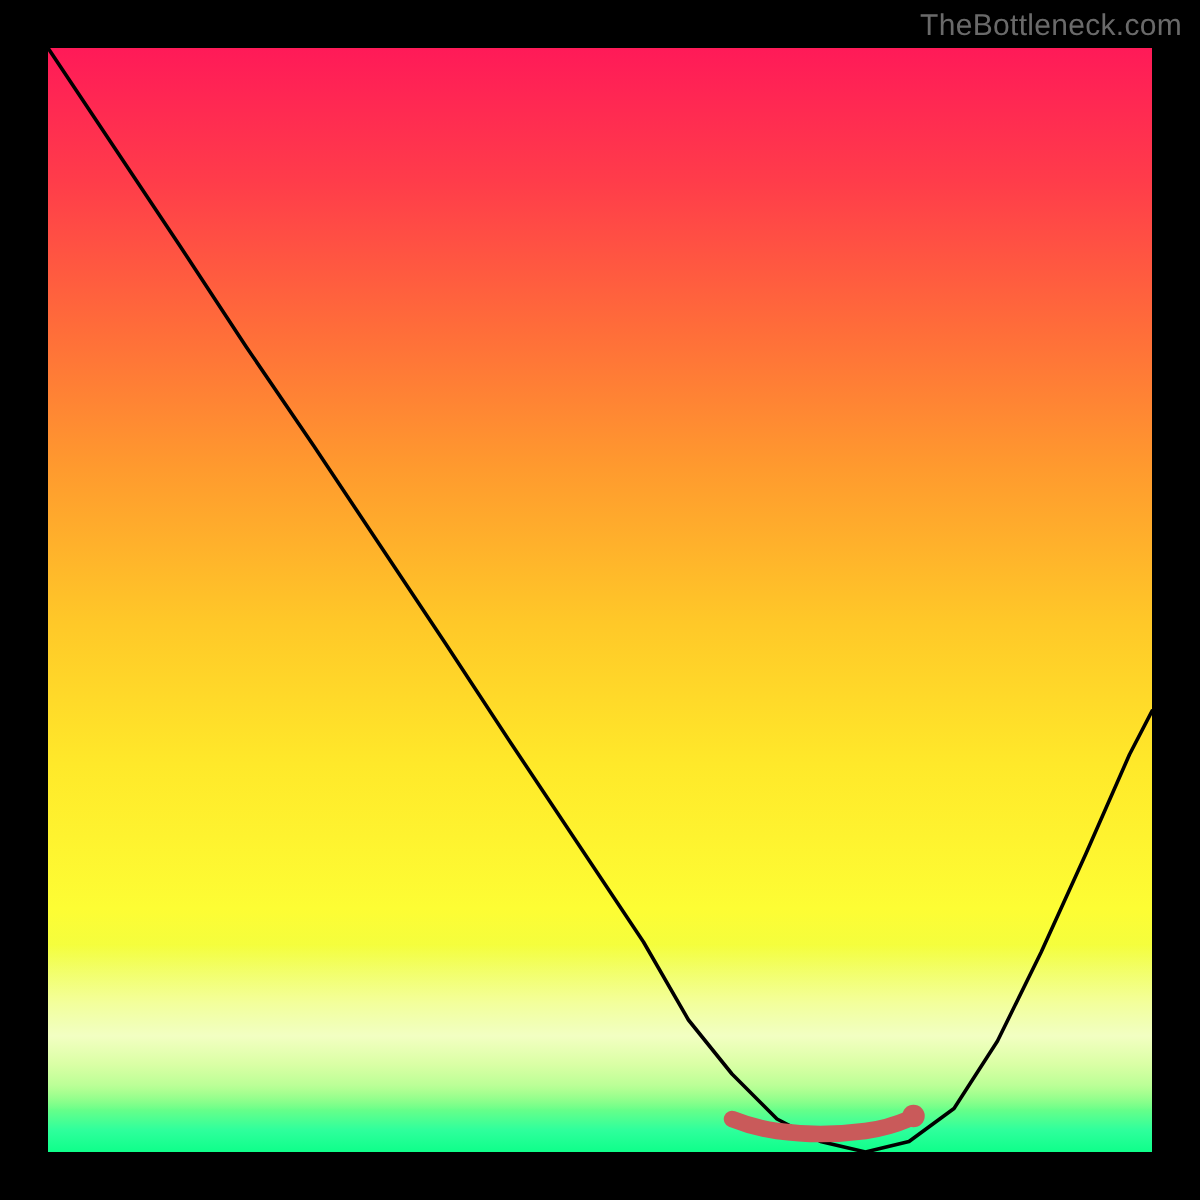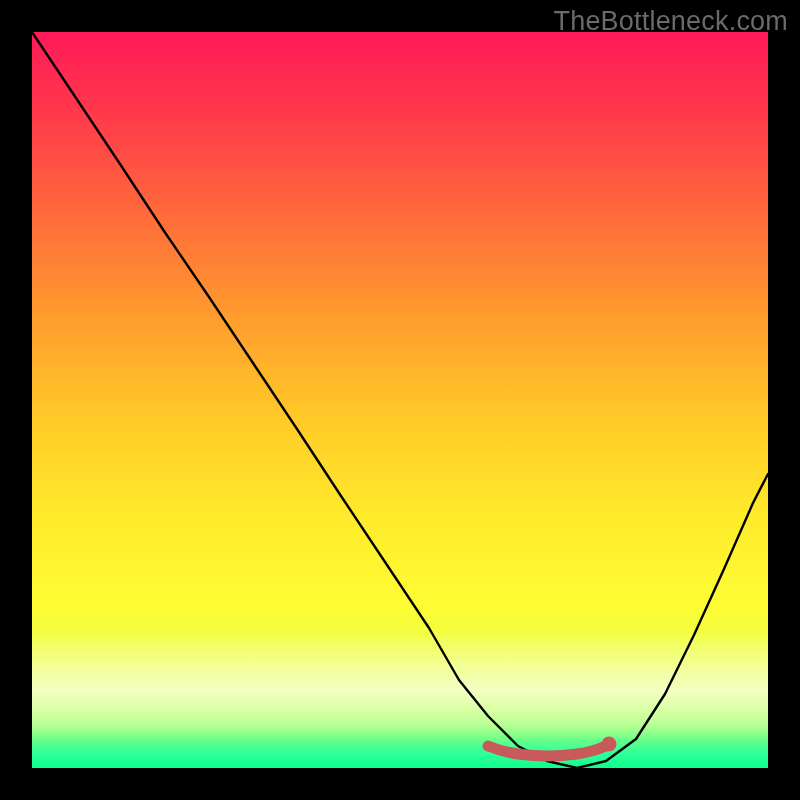--- a/index.html
+++ b/index.html
@@ -60,21 +60,21 @@
     inset: 0;
     width: 100%;
     height: 100%;
     pointer-events: none;
   }
   .attribution {
     position: absolute;
     top: 6px;
     right: 12px;
     color: #6a6a6a;
-    font-size: 27px;
+    font-size: 20px;
     letter-spacing: 0.2px;
     user-select: none;
   }
 </style>
 </head>
 <body>
 
 <div class="stage">
   <div class="plot">
     <div class="band"></div>

